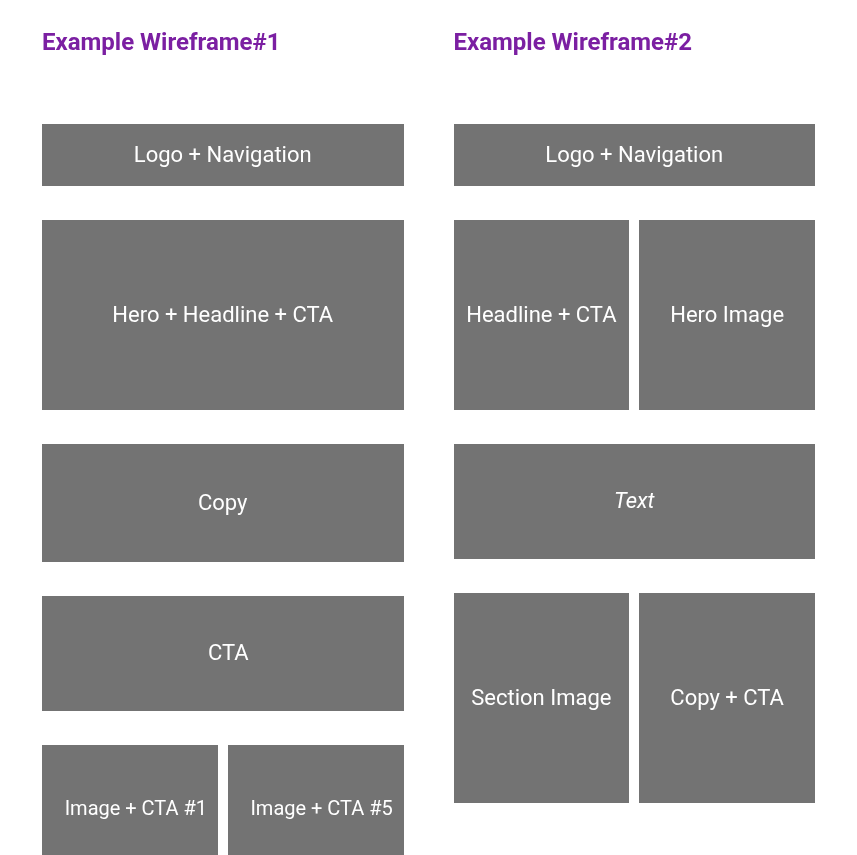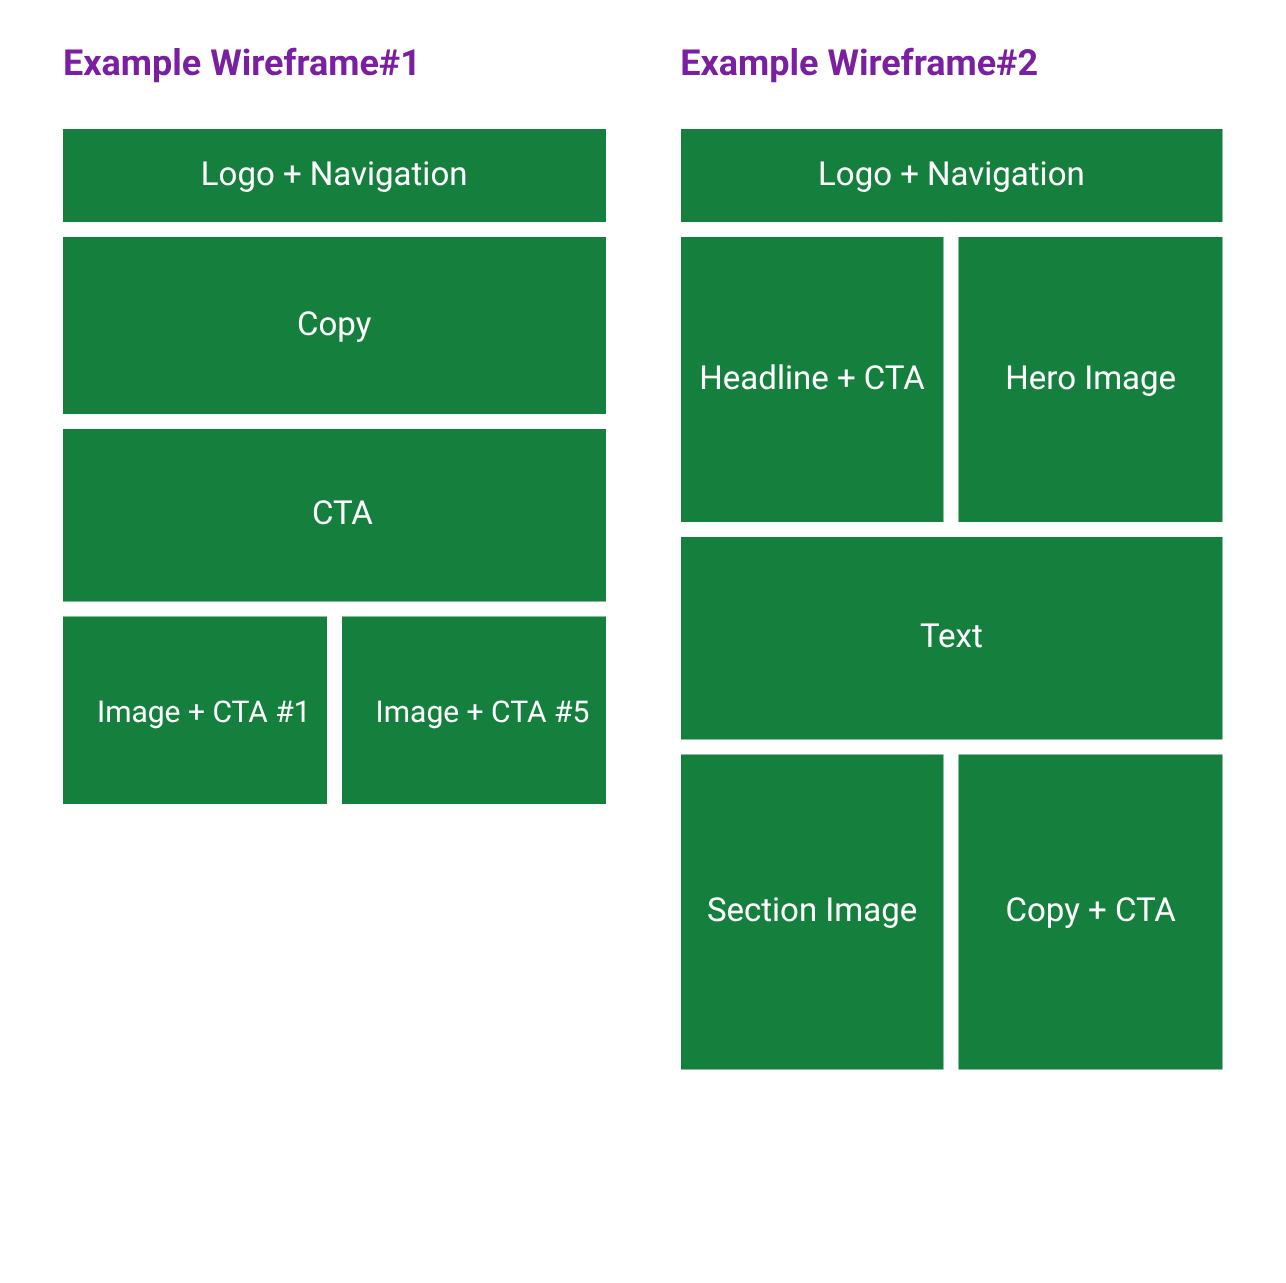--- a/index.html
+++ b/index.html
@@ -20,68 +20,70 @@
     }
     .column {
       flex: 1;
       display: flex;
       flex-direction: column;
     }
     .wireframe-title {
       color: #7b1fa2;
       font-size: 24px;
       font-weight: 700;
-      margin-bottom: 30px;
+      margin-bottom: 44px;
     }
     .wireframe-body {
       display: flex;
       flex-direction: column;
       gap: 10px;
     }
     .block {
-      background: #15803d;
+      background: #737373;
       color: #ffffff;
       display: flex;
       align-items: center;
       justify-content: center;
       text-align: center;
       font-size: 22px;
       font-weight: 400;
       line-height: 1.3;
       padding: 8px;
+      margin-top: 24px;
     }
     .row {
       display: flex;
       gap: 10px;
     }
     .row .block {
       flex: 1;
     }
     .h-nav { height: 62px; }
     .h-hero { height: 190px; }
     .h-copy { height: 118px; }
     .h-cta { height: 115px; padding-left: 19px; }
     .h-imgcta { height: 125px; }
     .h-hero2 { height: 190px; }
-    .h-text { height: 135px; }
+    .h-text { height: 115px; font-style: italic; }
     .h-section { height: 210px; }
     .block.small {
       font-size: 20px;
       padding-left: 20px;
     }
   </style>
 </head>
 <body>
 
 <div class="container">
 
   <div class="column">
     <div class="wireframe-title">Example Wireframe#1</div>
     <div class="wireframe-body">
       <div class="block h-nav">Logo + Navigation</div>
+      <div class="block h-hero">Hero + Headline + CTA</div>
       <div class="block h-copy">Copy</div>
       <div class="block h-cta">CTA</div>
       <div class="row">
         <div class="block h-imgcta small">Image + CTA #1</div>
         <div class="block h-imgcta small">Image + CTA #5</div>
       </div>
     </div>
   </div>
 
   <div class="column">

